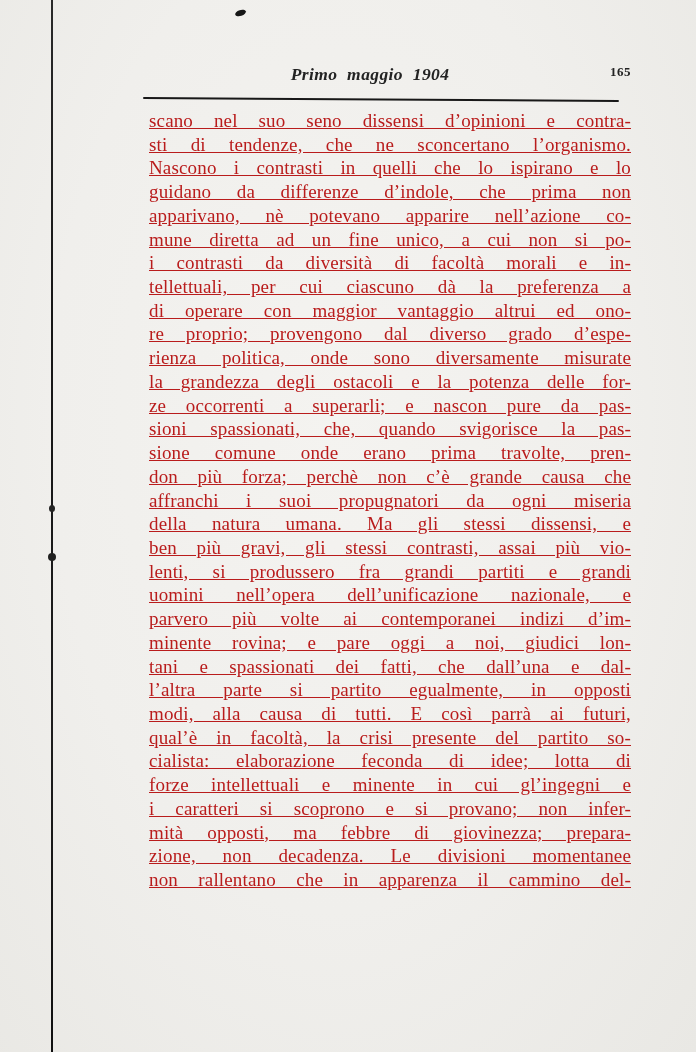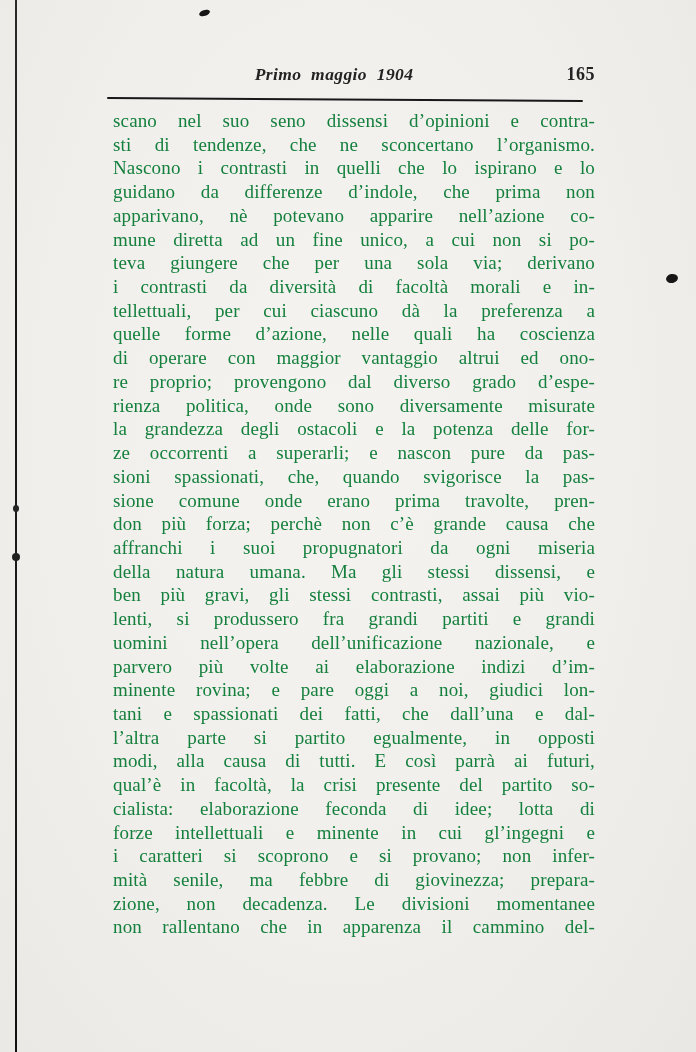--- a/index.html
+++ b/index.html
@@ -4,21 +4,21 @@
 <style>
   html, body { margin: 0; padding: 0; }
   body {
     width: 696px; height: 1052px;
     position: relative; overflow: hidden;
     background: radial-gradient(ellipse at 48% 40%, #f4f3f0 0%, #f0efec 55%, #e9e8e4 100%);
     font-family: "Liberation Serif", "DejaVu Serif", serif;
   }
 
   
-  .scan { position: absolute; inset: 0; }
+  .scan { position: absolute; inset: 0; margin-left: 36px; }
 
   
   .binding-line {
     position: absolute; left: 15px; top: 0;
     width: 2px; height: 1052px;
     background: linear-gradient(to bottom, #2a2a2a 0%, #161616 30%, #1d1d1d 70%, #101010 100%);
   }
   .binding-line::before {
     content: ""; position: absolute; left: -2px; top: 505px;
     width: 6px; height: 7px; background: #242424; border-radius: 50%;
@@ -38,35 +38,36 @@
     position: absolute; left: 113px; top: 64px; width: 482px; height: 26px;
     color: #232323;
   }
   .head-title {
     position: absolute; left: 0; right: 40px; text-align: center;
     font-style: italic; font-weight: bold; font-size: 17.5px;
     letter-spacing: 0.4px; word-spacing: 5px;
   }
   .page-num {
     position: absolute; right: 0; top: 0;
-    font-size: 18px; font-weight: bold; letter-spacing: 0.5px;
+    font-size: 13px; font-weight: bold; letter-spacing: 0.5px;
   }
 
   
   .head-rule {
     position: absolute; left: 107px; top: 97px; width: 476px; height: 2.4px;
     background: #181818; border-radius: 1px;
     transform: rotate(0.35deg); transform-origin: left center;
   }
 
   
   .body-text {
     position: absolute; left: 113px; top: 109px; width: 482px;
-    color: #15803d; font-size: 19px; line-height: 23.72px;
+    color: #b91c1c; font-size: 19px; line-height: 23.72px;
     letter-spacing: 0.15px;
+    text-decoration: underline;
   }
   .text-line {
     height: 23.72px; overflow: visible; white-space: normal;
     text-align: justify; text-align-last: justify; text-justify: inter-word;
   }
 </style>
 </head>
 <body>
 
 <div class="scan">
@@ -82,44 +83,42 @@
 
   <div class="head-rule"></div>
 
   <div class="body-text">
       <div class="text-line">scano nel suo seno dissensi d’opinioni e contra-</div>
       <div class="text-line">sti di tendenze, che ne sconcertano l’organismo.</div>
       <div class="text-line">Nascono i contrasti in quelli che lo ispirano e lo</div>
       <div class="text-line">guidano da differenze d’indole, che prima non</div>
       <div class="text-line">apparivano, nè potevano apparire nell’azione co-</div>
       <div class="text-line">mune diretta ad un fine unico, a cui non si po-</div>
-      <div class="text-line">teva giungere che per una sola via; derivano</div>
       <div class="text-line">i contrasti da diversità di facoltà morali e in-</div>
       <div class="text-line">tellettuali, per cui ciascuno dà la preferenza a</div>
-      <div class="text-line">quelle forme d’azione, nelle quali ha coscienza</div>
       <div class="text-line">di operare con maggior vantaggio altrui ed ono-</div>
       <div class="text-line">re proprio; provengono dal diverso grado d’espe-</div>
       <div class="text-line">rienza politica, onde sono diversamente misurate</div>
       <div class="text-line">la grandezza degli ostacoli e la potenza delle for-</div>
       <div class="text-line">ze occorrenti a superarli; e nascon pure da pas-</div>
       <div class="text-line">sioni spassionati, che, quando svigorisce la pas-</div>
       <div class="text-line">sione comune onde erano prima travolte, pren-</div>
       <div class="text-line">don più forza; perchè non c’è grande causa che</div>
       <div class="text-line">affranchi i suoi propugnatori da ogni miseria</div>
       <div class="text-line">della natura umana. Ma gli stessi dissensi, e</div>
       <div class="text-line">ben più gravi, gli stessi contrasti, assai più vio-</div>
       <div class="text-line">lenti, si produssero fra grandi partiti e grandi</div>
       <div class="text-line">uomini nell’opera dell’unificazione nazionale, e</div>
-      <div class="text-line">parvero più volte ai elaborazione indizi d’im-</div>
+      <div class="text-line">parvero più volte ai contemporanei indizi d’im-</div>
       <div class="text-line">minente rovina; e pare oggi a noi, giudici lon-</div>
       <div class="text-line">tani e spassionati dei fatti, che dall’una e dal-</div>
       <div class="text-line">l’altra parte si partito egualmente, in opposti</div>
       <div class="text-line">modi, alla causa di tutti. E così parrà ai futuri,</div>
       <div class="text-line">qual’è in facoltà, la crisi presente del partito so-</div>
       <div class="text-line">cialista: elaborazione feconda di idee; lotta di</div>
       <div class="text-line">forze intellettuali e minente in cui gl’ingegni e</div>
       <div class="text-line">i caratteri si scoprono e si provano; non infer-</div>
-      <div class="text-line">mità senile, ma febbre di giovinezza; prepara-</div>
+      <div class="text-line">mità opposti, ma febbre di giovinezza; prepara-</div>
       <div class="text-line">zione, non decadenza. Le divisioni momentanee</div>
       <div class="text-line">non rallentano che in apparenza il cammino del-</div>
     </div>
 
 </div>
 
 </body></html>

